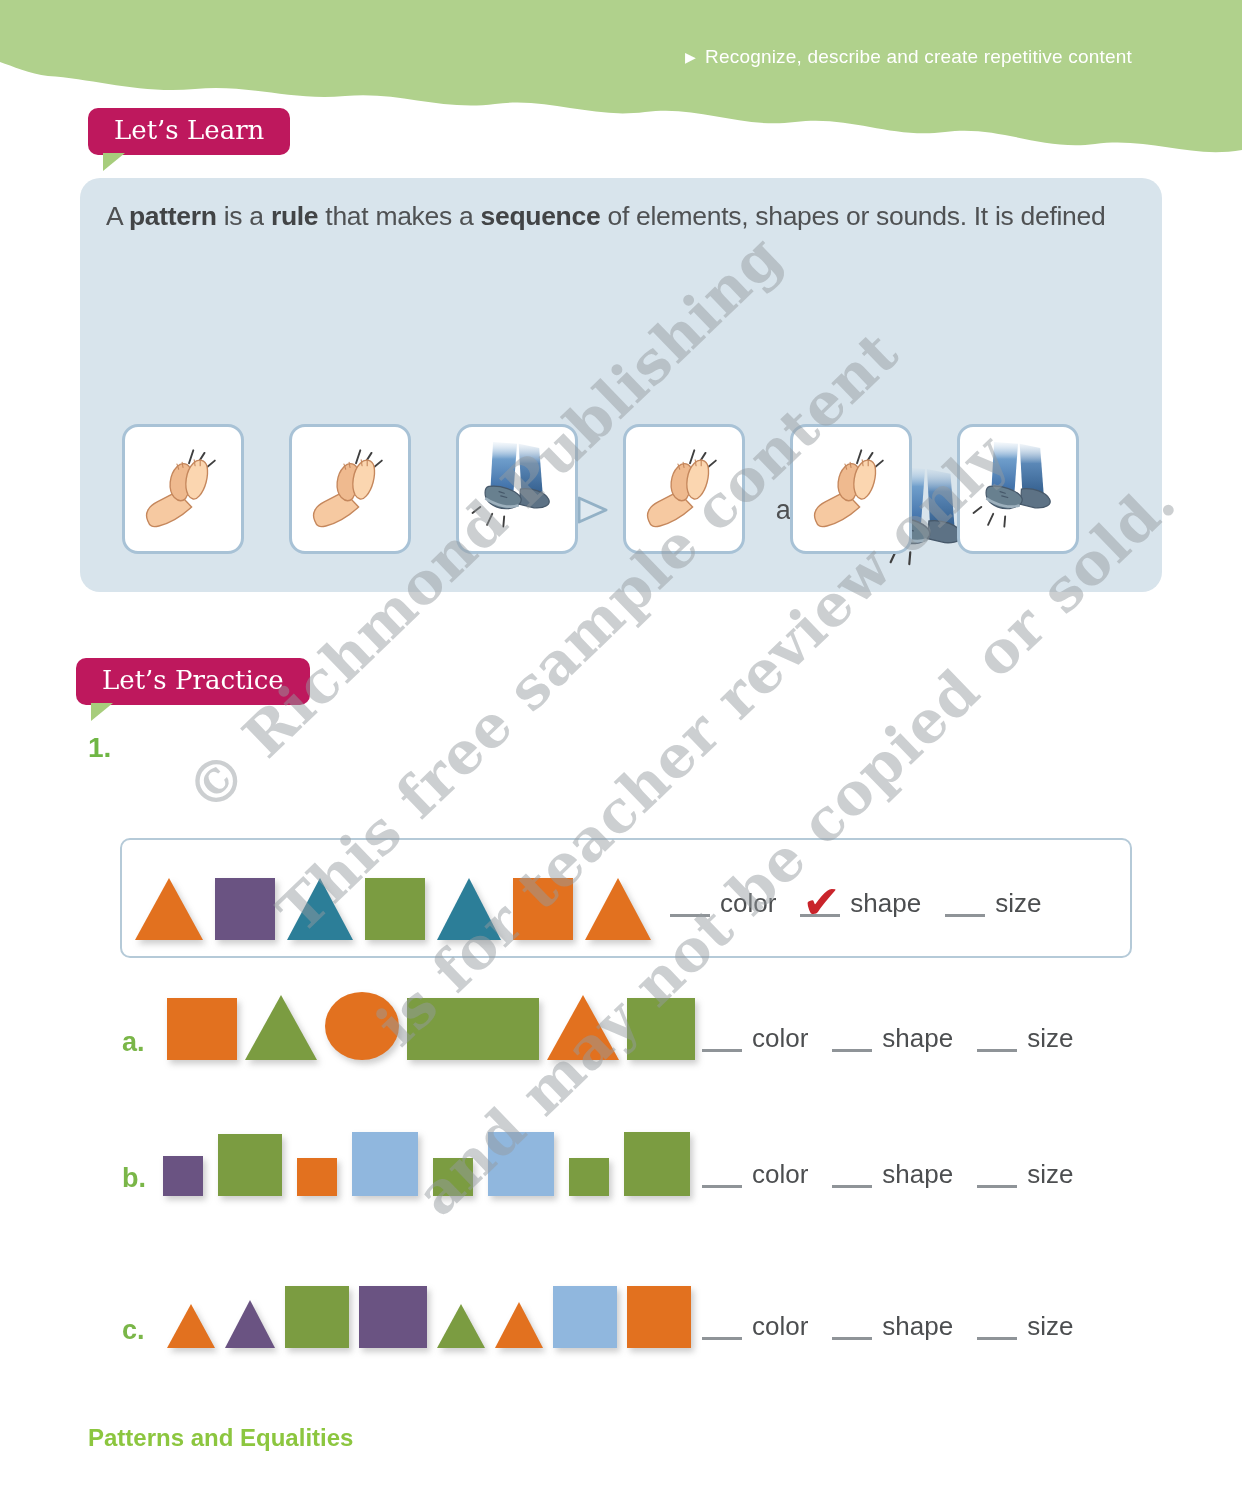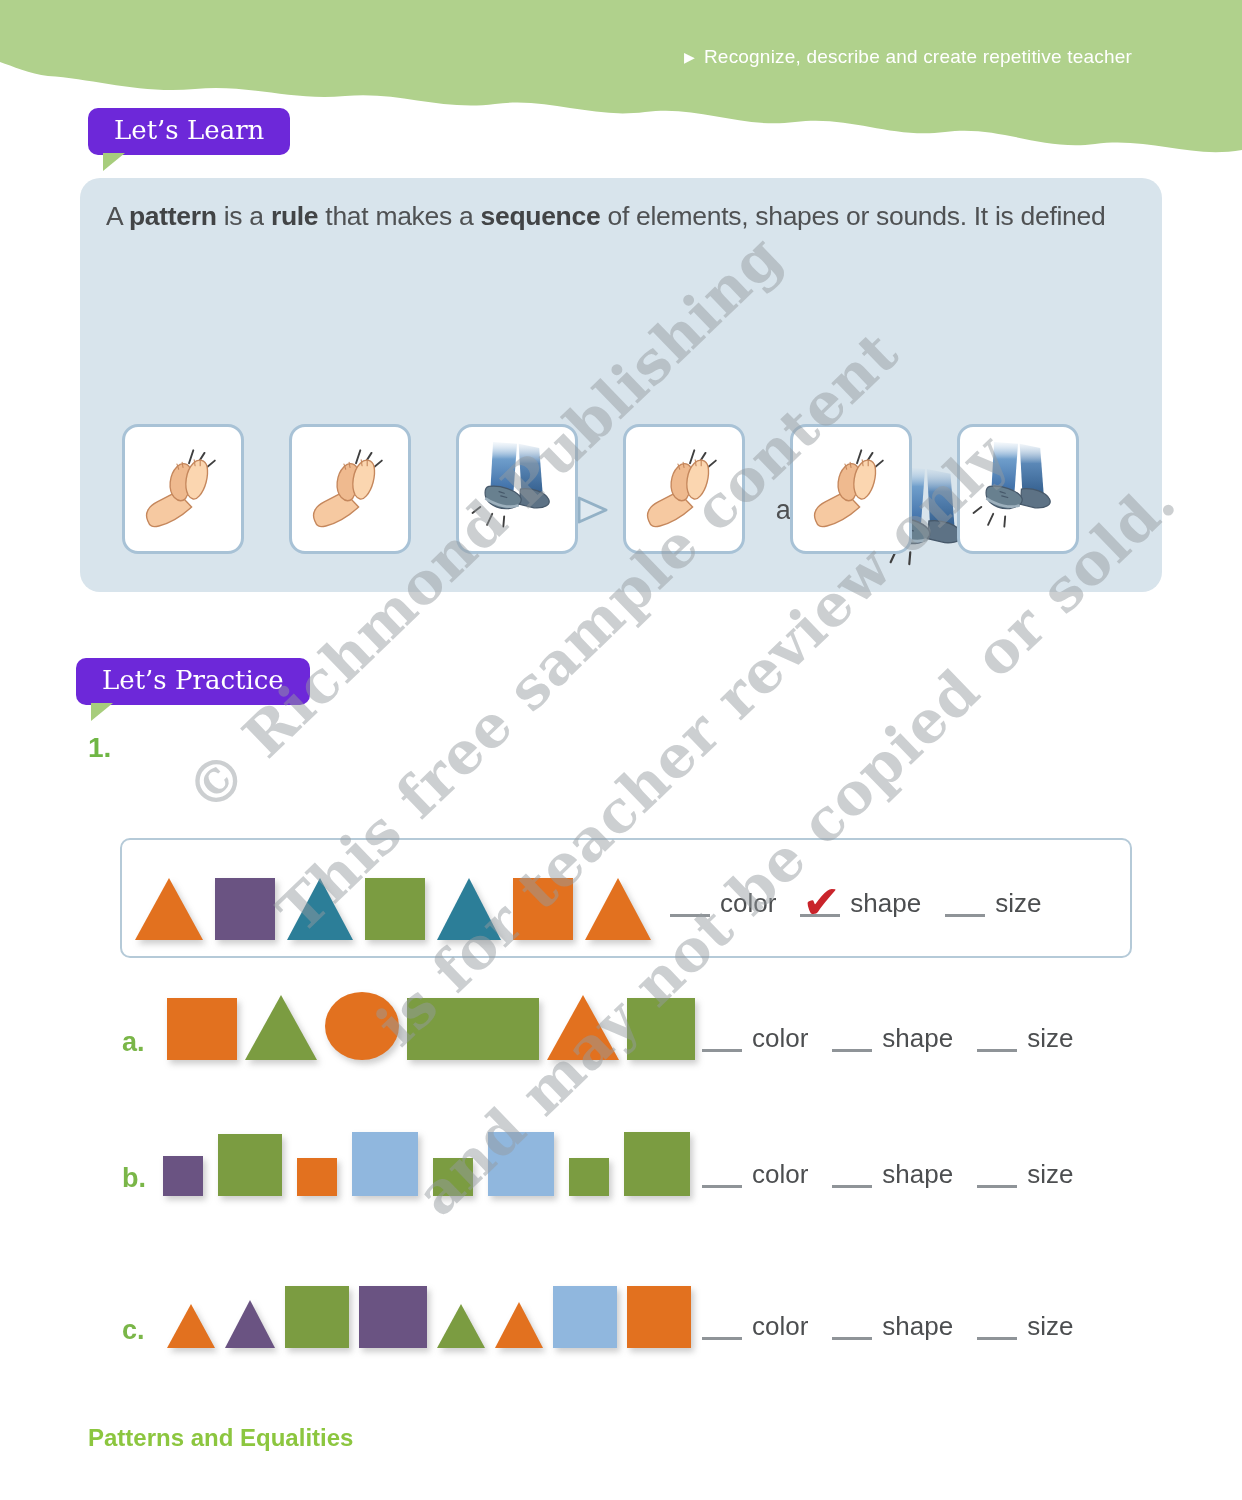--- a/index.html
+++ b/index.html
@@ -6,21 +6,21 @@
   .page{position:relative;width:1242px;height:1500px;background:#ffffff;overflow:hidden;
         font-family:"Liberation Sans", sans-serif;}
 
   
   .banner-svg{position:absolute;top:0;left:0;}
   .banner-label{position:absolute;top:46px;right:110px;color:#fff;font-size:19px;
                 display:flex;align-items:center;gap:9px;letter-spacing:0.2px;}
   .banner-arrow{font-size:14px;line-height:1;}
 
   
-  .bubble{position:absolute;background:#6d28d9;color:#fff;font-family:"DejaVu Serif", serif;
+  .bubble{position:absolute;background:#be185d;color:#fff;font-family:"DejaVu Serif", serif;
           font-size:26px;padding:7px 26px 10px;border-radius:10px;z-index:5;}
   .bubble::after{content:"";position:absolute;left:15px;bottom:-16px;width:0;height:0;
           border-top:18px solid #a7cd7c;border-right:22px solid transparent;}
   .bubble-learn{left:88px;top:108px;}
   .bubble-practice{left:76px;top:658px;}
 
   
   .learn-box{position:absolute;left:80px;top:178px;width:1082px;height:414px;
              background:#d8e4ec;border-radius:20px;}
   .intro{position:absolute;left:26px;top:18px;font-size:26.5px;line-height:1.55;
@@ -142,21 +142,21 @@
 
   <svg class="banner-svg" width="1242" height="165" viewBox="0 0 1242 165">
     <path fill="#b0d18c" d="M0,0 H1242 V150
       C1190,159 1150,137 1095,144 C1040,151 1000,125 945,132
       C890,139 850,115 795,122 C740,129 700,105 645,112
       C590,119 550,97 495,104 C440,111 400,91 345,96
       C290,101 250,84 195,89 C140,94 95,79 48,76 C30,74 12,66 0,62 Z"></path>
   </svg>
   <div class="banner-label">
     <span class="banner-arrow">▶</span>
-    <span>Recognize, describe and create repetitive teacher</span>
+    <span>Recognize, describe and create repetitive content</span>
   </div>
 
   <div class="bubble bubble-learn">
     <span>Let’s Learn</span>
   </div>
 
   <div class="learn-box">
     <div class="intro">
       <div><span>A </span><b>pattern</b><span> is a </span><b>rule</b><span> that makes a </span><b>sequence</b><span> of elements, shapes or sounds. It is defined</span></div>
     </div>

